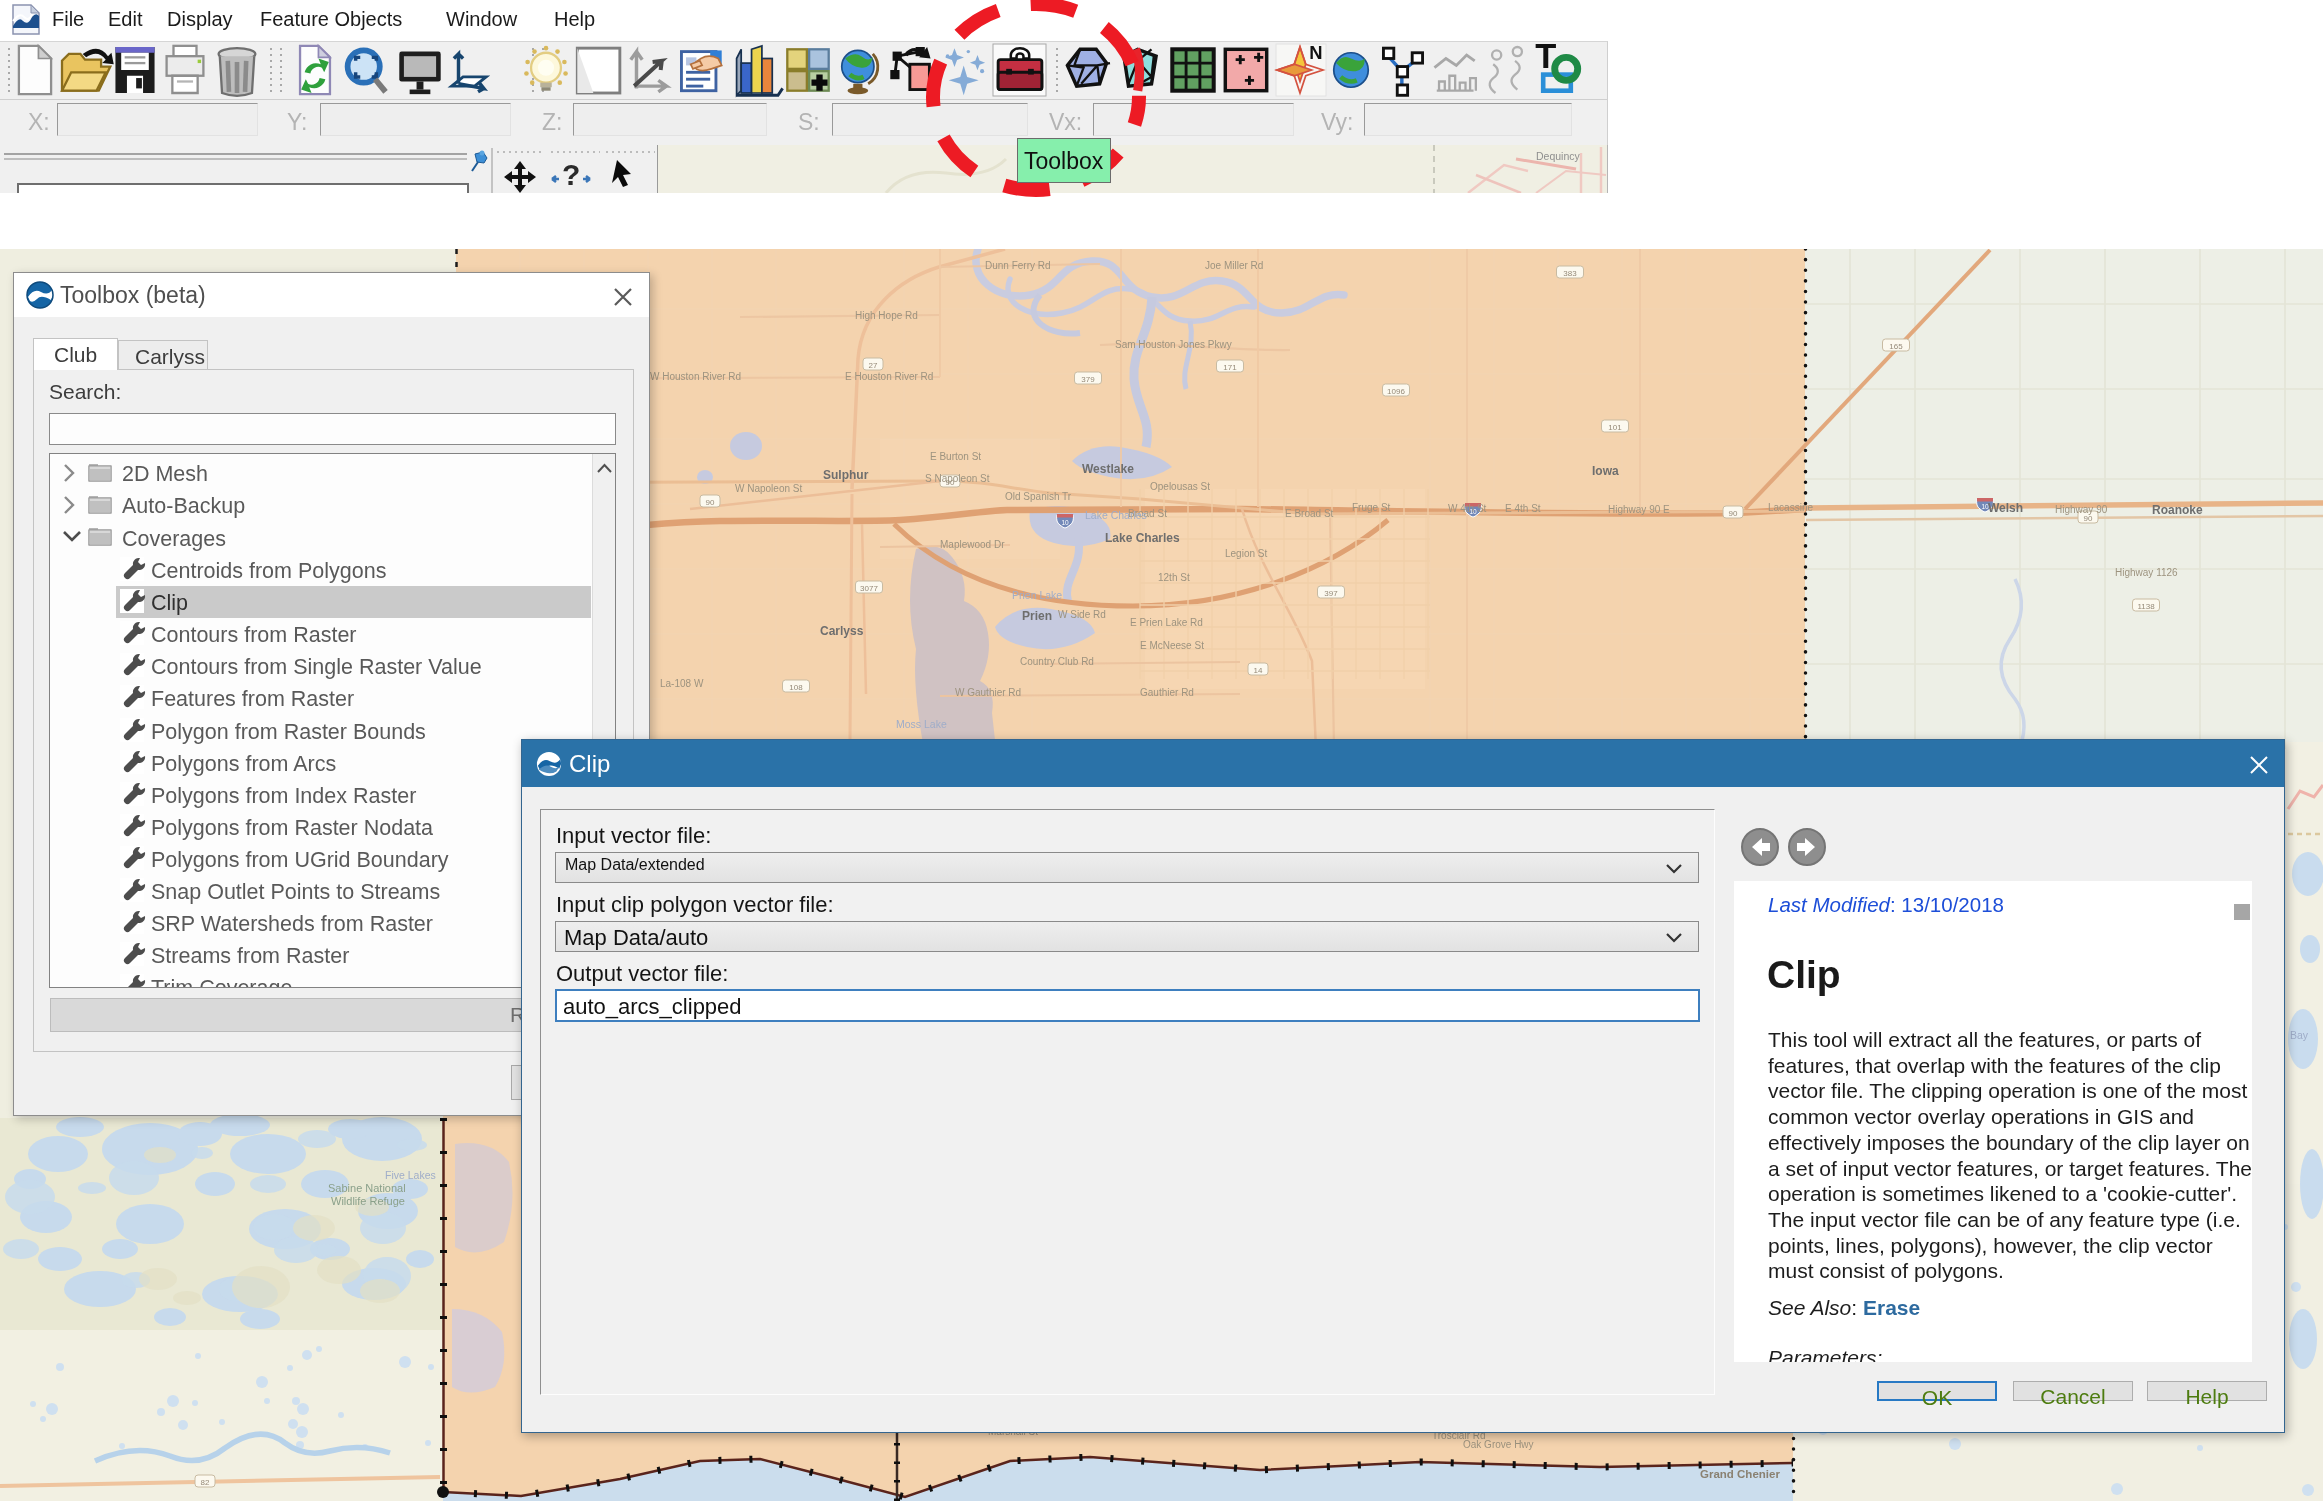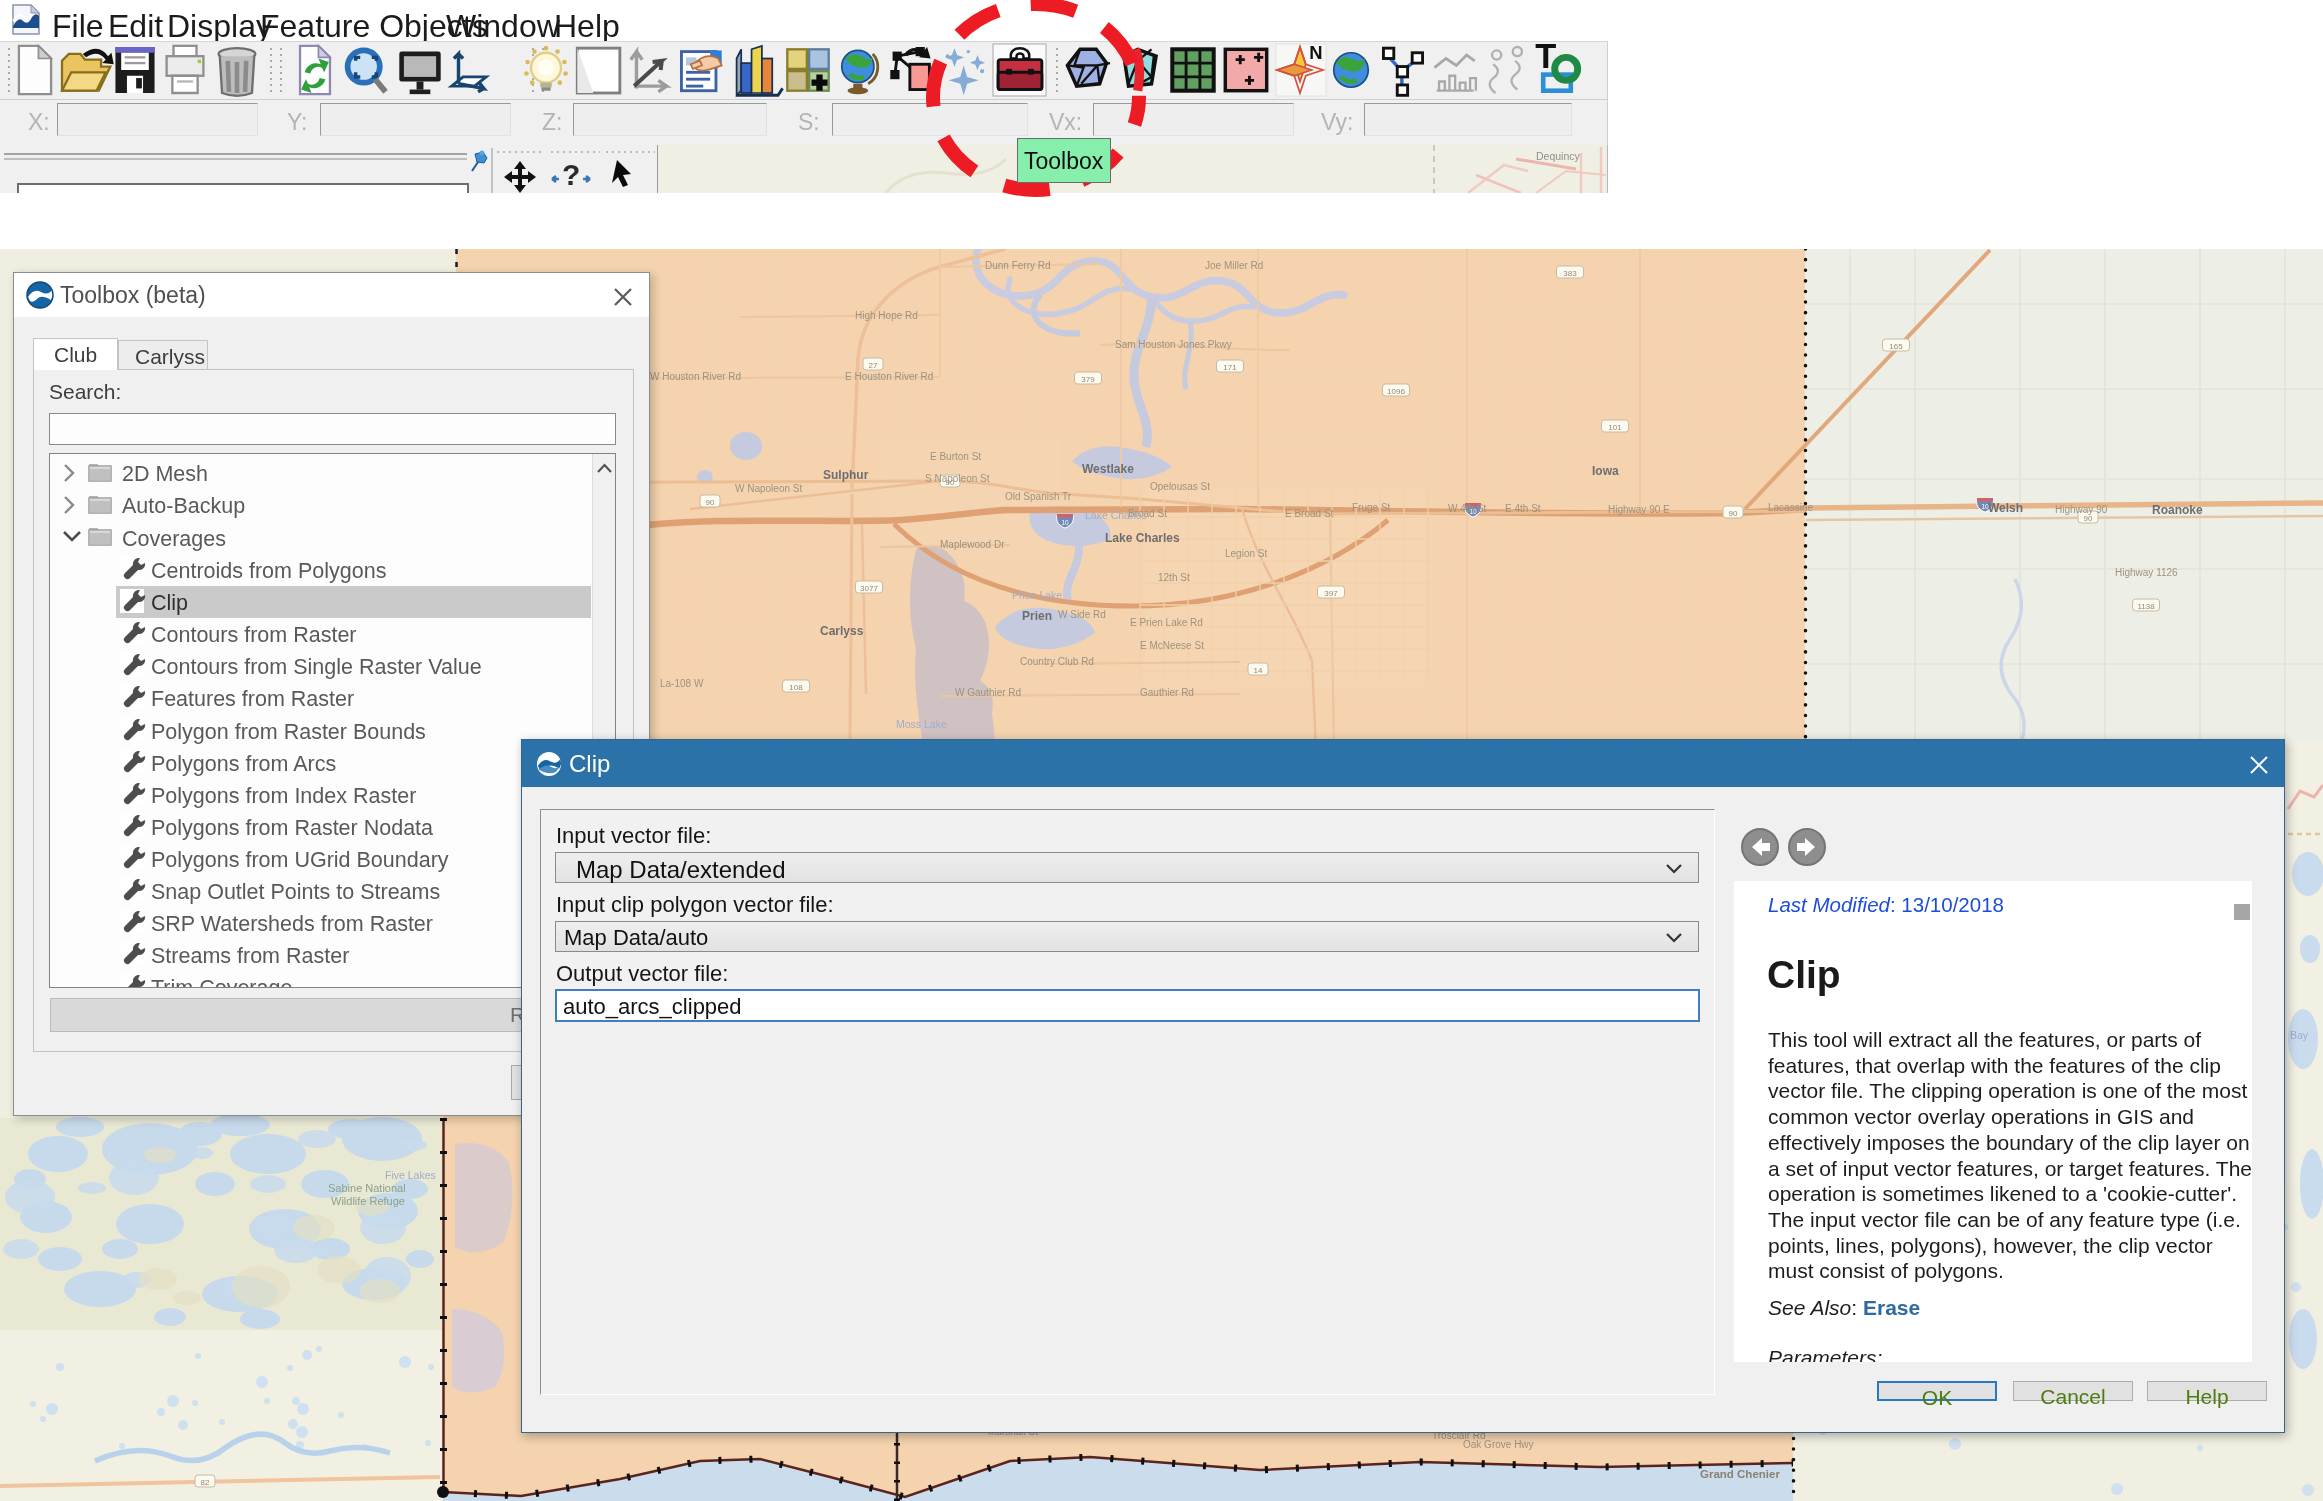--- a/index.html
+++ b/index.html
@@ -1,20 +1,20 @@
 <!DOCTYPE html>
 <html><head><meta charset="utf-8">
 <style>
   * { margin:0; padding:0; box-sizing:border-box; }
   html,body { width:2323px; height:1501px; background:#fff; font-family:"Liberation Sans", sans-serif; overflow:hidden; }
   .abs { position:absolute; }
   #page { position:relative; width:2323px; height:1501px; background:#fff; }
   
   #menubar { left:0; top:0; width:1610px; height:41px; background:#fff; }
-  #menubar .mi { position:absolute; top:8px; font-size:32px; color:#1b1b1b; }
+  #menubar .mi { position:absolute; top:8px; font-size:20px; color:#1b1b1b; }
   #toolbar { left:0; top:41px; width:1608px; height:59px; background:#f0f0f0; border-top:1px solid #d5d5d5; border-bottom:1px solid #cfcfcf; border-right:1px solid #cfcfcf; }
   #coordbar { left:0; top:100px; width:1608px; height:45px; background:#f0f0f0; border-right:1px solid #cfcfcf; }
   .clab { position:absolute; top:9px; font-size:23px; color:#b4b4b4; }
   .cbox { position:absolute; top:3px; height:33px; background:#eeeeee; border:1px solid #999999; border-bottom-color:#e2e2e2; border-right-color:#e2e2e2; }
   #subrow { left:0; top:145px; width:658px; height:48px; background:#f0f0f0; }
   #mapfrag { left:657px; top:145px; width:951px; height:48px; background:#f0efe3; border-right:1px solid #b5b5b5; border-left:1px solid #9a9a9a; overflow:hidden;padding-left:38px; }
   
   #tooltip { left:1017px; top:138px; width:94px; height:45px; background:#86efac; border:1.5px solid #6b6b6b; z-index:60; }
   #tooltip span { position:absolute; left:6px; top:9px; font-size:23px; color:#111; }
   
@@ -801,21 +801,21 @@
           <path d="M3 20 q8 -7 13 -3 q5 3 9 0 l-3 5 q-8 5 -19 -2 z" fill="#4d8cbf"></path>
         </svg>
       <span class="t">Clip</span>
       <svg class="abs" style="left:1726px;top:14px" width="22" height="22" viewBox="0 0 22 22">
           <path d="M3 3 L19 19 M19 3 L3 19" stroke="#fff" stroke-width="2"></path>
         </svg>
     </div>
     <div class="abs" style="left:18px;top:69px;width:1175px;height:586px;background:#f1f1f1;border:1px solid #adadad;border-top-color:#8f8f8f;border-left-color:#8f8f8f;border-bottom-color:#fdfdfd;border-right-color:#fdfdfd"></div>
     <span class="abs" style="left:34px;top:83px;font-size:22px;color:#151515">Input vector file:</span>
     <div class="abs" style="left:33px;top:112px;width:1144px;height:31px;background:linear-gradient(180deg,#eeeeee,#e2e2e2);border:1px solid #8a8a8a">
-      <span class="abs" style="left:20px;top:3px;font-size:24px;color:#111">Map Data/extended</span>
+      <span class="abs" style="left:9px;top:3px;font-size:16px;color:#111">Map Data/extended</span>
       <svg class="abs" style="left:1108px;top:9px" width="20" height="14" viewBox="0 0 20 14">
           <path d="M3 3 l7 7 l7 -7" fill="none" stroke="#333" stroke-width="2.2"></path>
         </svg>
     </div>
     <span class="abs" style="left:34px;top:152px;font-size:22px;color:#151515">Input clip polygon vector file:</span>
     <div class="abs" style="left:33px;top:181px;width:1144px;height:31px;background:linear-gradient(180deg,#eeeeee,#e2e2e2);border:1px solid #8a8a8a">
       <span class="abs" style="left:8px;top:3px;font-size:22px;color:#111">Map Data/auto</span>
       <svg class="abs" style="left:1108px;top:9px" width="20" height="14" viewBox="0 0 20 14">
           <path d="M3 3 l7 7 l7 -7" fill="none" stroke="#333" stroke-width="2.2"></path>
         </svg>

